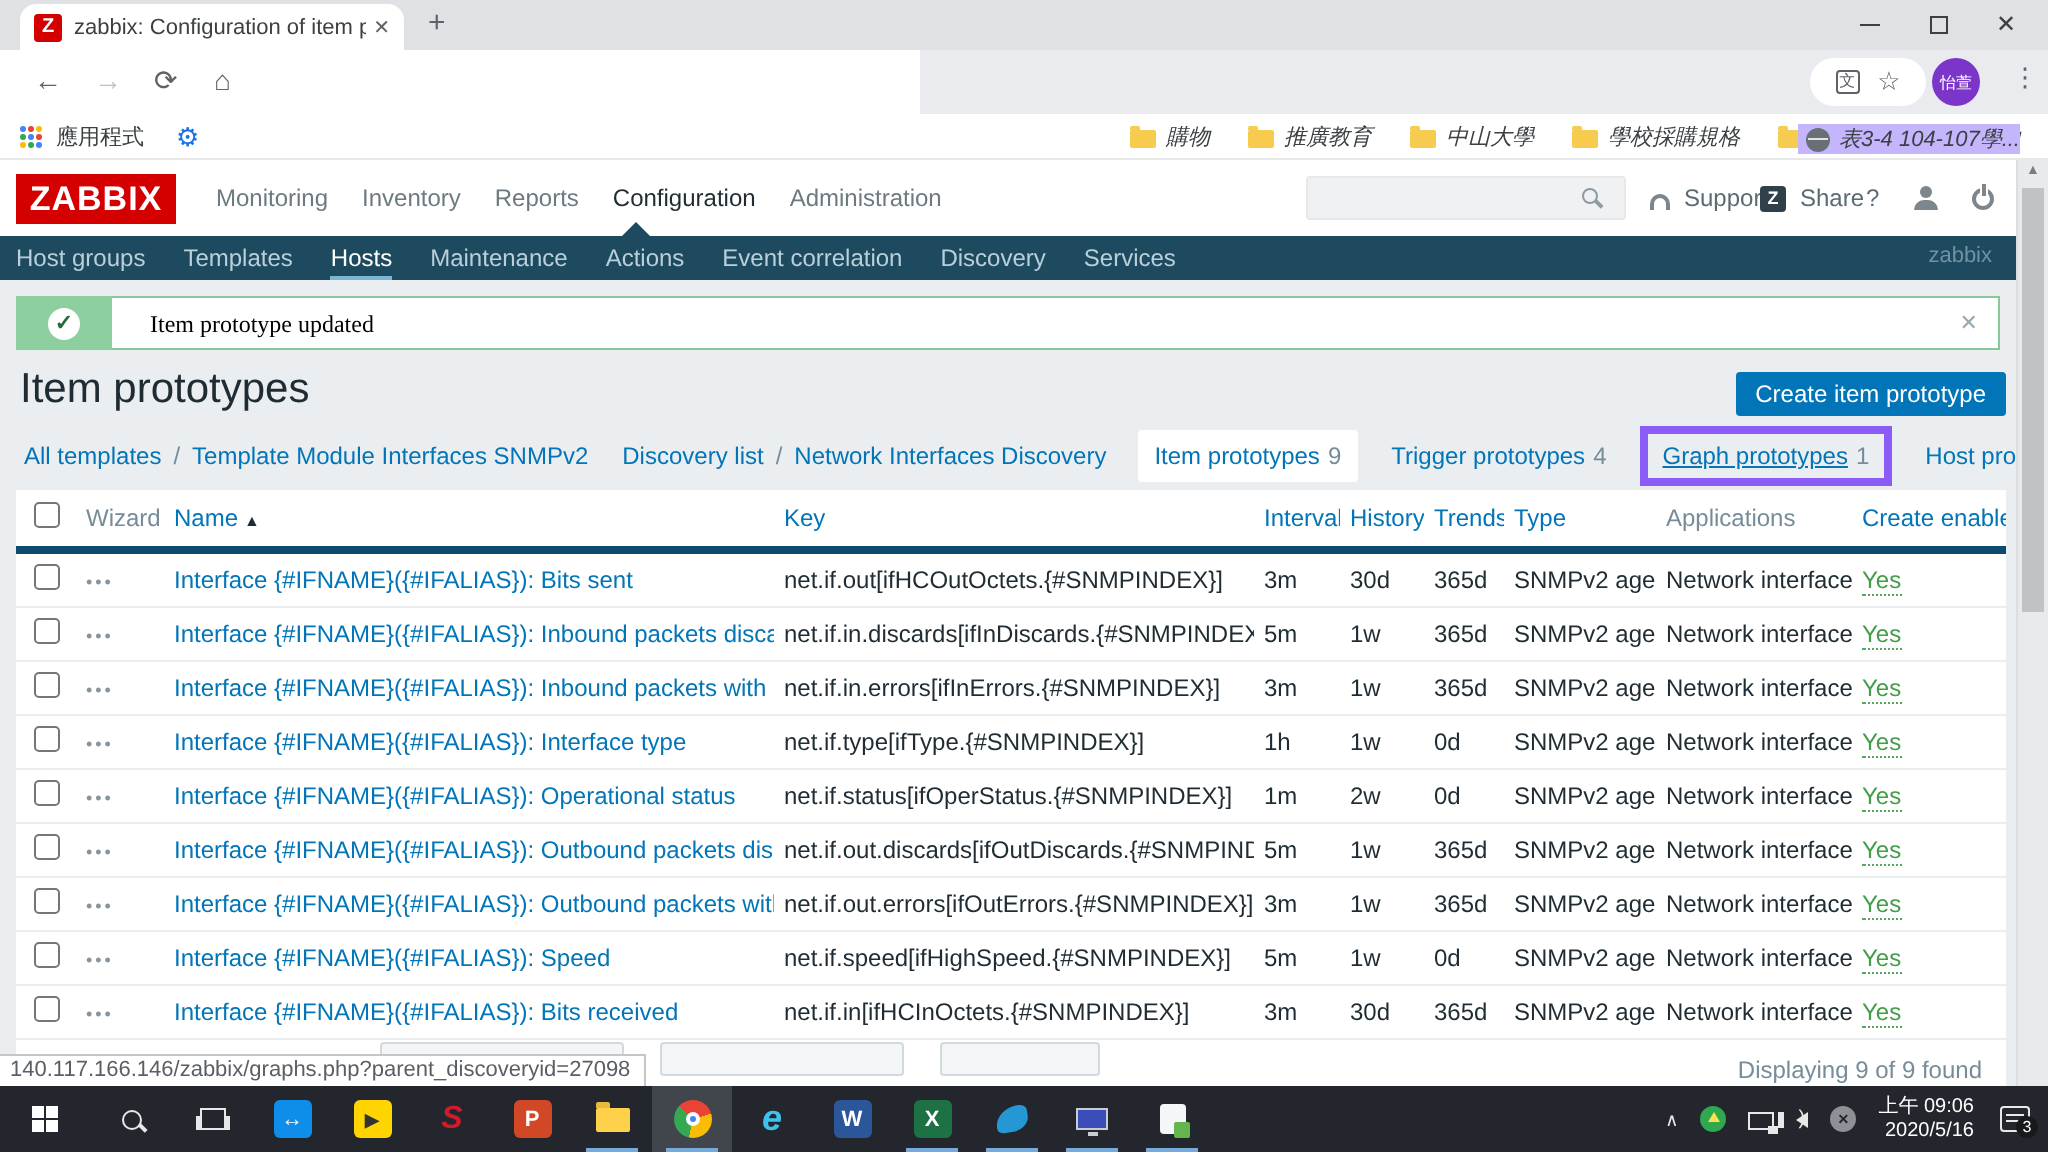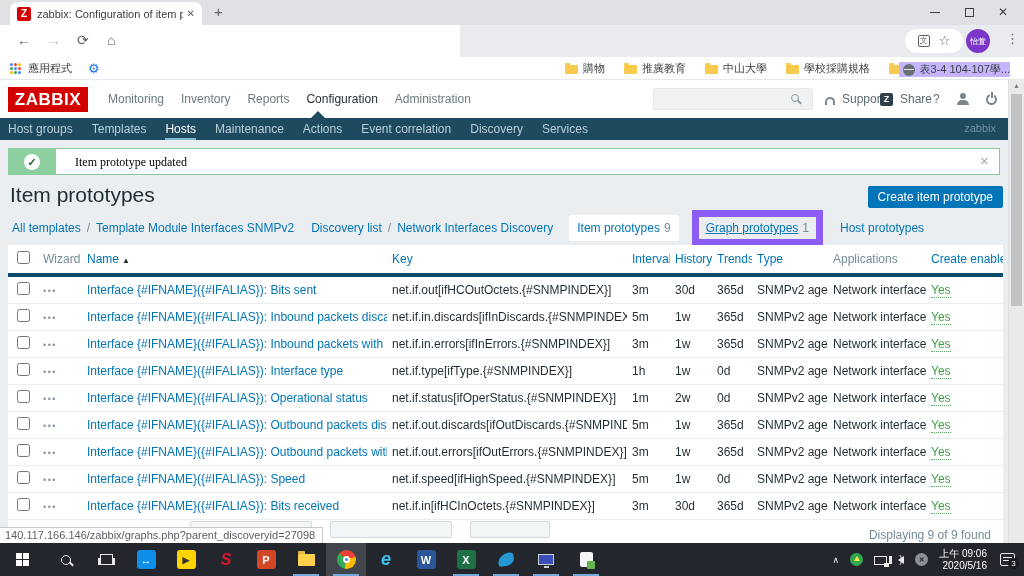--- a/index.html
+++ b/index.html
@@ -27,21 +27,21 @@
   .star{font-size:13px;color:#5f6368;line-height:12px;}
   .avatar{position:absolute;left:966px;top:4px;width:24px;height:24px;border-radius:50%;background:#7b35c9;color:#fff;font-size:8px;display:flex;align-items:center;justify-content:center;}
   .kebab{position:absolute;left:1006px;top:6px;font-size:13px;color:#5f6368;}
 
   
   .bmbar{position:absolute;left:0;top:57px;width:1024px;height:23px;background:#fff;border-bottom:1px solid #e6e8ea;display:flex;align-items:center;font-size:11px;color:#3c4043;}
   .apps-grid{display:grid;grid-template-columns:3px 3px 3px;grid-template-rows:3px 3px 3px;gap:1px;margin:0 7px 0 10px;}
   .apps-grid span{width:3px;height:3px;border-radius:50%;}
   .gear{color:#1a73e8;font-size:13px;margin-left:16px;}
   .bm-right{position:absolute;right:14px;top:0;height:23px;display:flex;align-items:center;gap:19px;}
-  .bm-item{display:flex;align-items:center;gap:5px;white-space:nowrap;}
+  .bm-item{display:flex;align-items:center;gap:5px;white-space:nowrap;font-style:italic;}
   .folder{width:13px;height:9px;background:#f7cb4d;border-radius:1px;position:relative;margin-top:1px;flex:none;}
   .folder::before{content:'';position:absolute;top:-2px;left:0;width:5px;height:2px;background:#f7cb4d;border-radius:1px 1px 0 0;}
   .globe{width:12px;height:12px;border-radius:50%;background:#697075;position:relative;flex:none;}
   .globe::after{content:'';position:absolute;left:1px;right:1px;top:5px;height:1px;background:#fff;opacity:.8;}
 
   
   .zheader{position:absolute;left:0;top:80px;width:1008px;height:38px;background:#fff;}
   .zlogo{position:absolute;left:8px;top:7px;width:80px;height:25px;background:#d40000;color:#fff;display:flex;align-items:center;justify-content:center;font-weight:bold;font-size:17px;letter-spacing:.5px;}
   .zmenu{position:absolute;left:108px;top:0;height:38px;display:flex;align-items:center;gap:17px;font-size:12px;color:#6c7a82;}
   .zmenu .active{color:#1f2c33;}
@@ -80,21 +80,21 @@
   
   .zcrumbs{position:absolute;left:12px;top:213px;height:30px;display:flex;align-items:center;font-size:12px;}
   .crumbgrp{display:flex;align-items:center;}
   .crumbgrp + .crumbgrp{margin-left:17px;}
   .crumb{color:#0275b8;white-space:nowrap;}
   .crumb + .crumb::before{content:"/";color:#768d99;margin:0 6px;}
   .ztabs{display:flex;align-items:center;margin-left:16px;gap:13px;}
   .ztab{color:#0275b8;font-size:12px;white-space:nowrap;padding:6px 4px;}
   .ztab .cnt{color:#768d99;margin-left:4px;}
   .ztab.active{background:#fff;padding:6px 8px;border-radius:2px;}
-  .ztab.highlight{border:7px solid #8b5cf6;padding:4px 7px;}
+  .ztab.highlight{border:4px solid #8b5cf6;padding:4px 7px;}
   .ztab.highlight .lbl{text-decoration:underline;}
 
   
   .zcard{position:absolute;left:8px;top:245px;width:995px;background:#fff;}
   table{width:100%;border-collapse:collapse;table-layout:fixed;font-size:12px;}
   th{text-align:left;padding:6px 5px;color:#768d99;font-weight:normal;border-bottom:4px solid #0c4a6e;white-space:nowrap;overflow:hidden;}
   th.link{color:#0275b8;}
   td{padding:5px 5px;border-bottom:1px solid #ebeef0;color:#1f2c33;white-space:nowrap;overflow:hidden;}
   .c-check{width:30px;text-align:center;}
   .c-wiz{width:44px;}
@@ -311,20 +311,23 @@
 
   <span class="crumb">Discovery list</span>
       <span class="crumb">Network Interfaces Discovery</span>
     </span>
   <span class="ztabs">
 
       <span class="ztab active">
         <span class="lbl">Item prototypes</span><span class="cnt">9</span>
       </span>
 
+      <span class="ztab">
+        <span class="lbl">Trigger prototypes</span><span class="cnt">4</span>
+      </span>
 
       <span class="ztab highlight">
         <span class="lbl">Graph prototypes</span><span class="cnt">1</span>
       </span>
 
       <span class="ztab">
         <span class="lbl">Host prototypes</span><span class="cnt"></span>
       </span>
     </span>
 </div>

